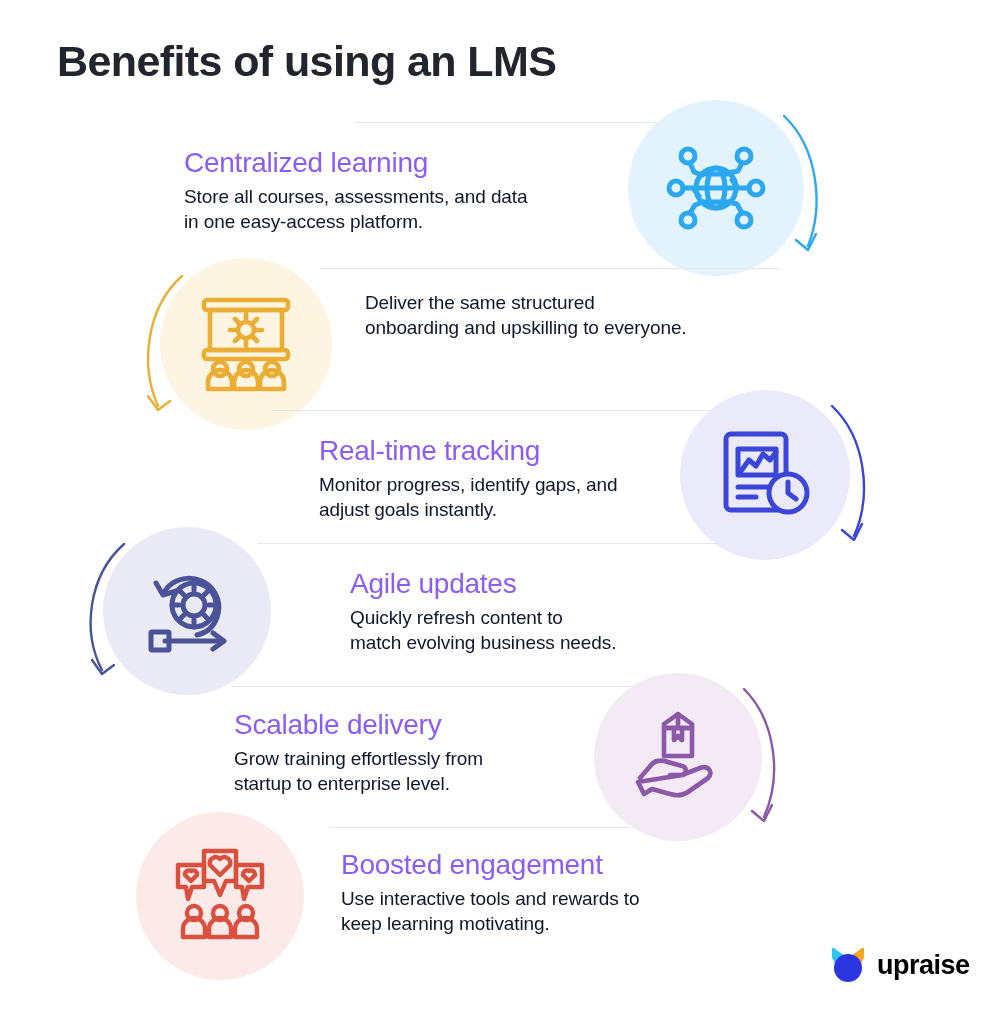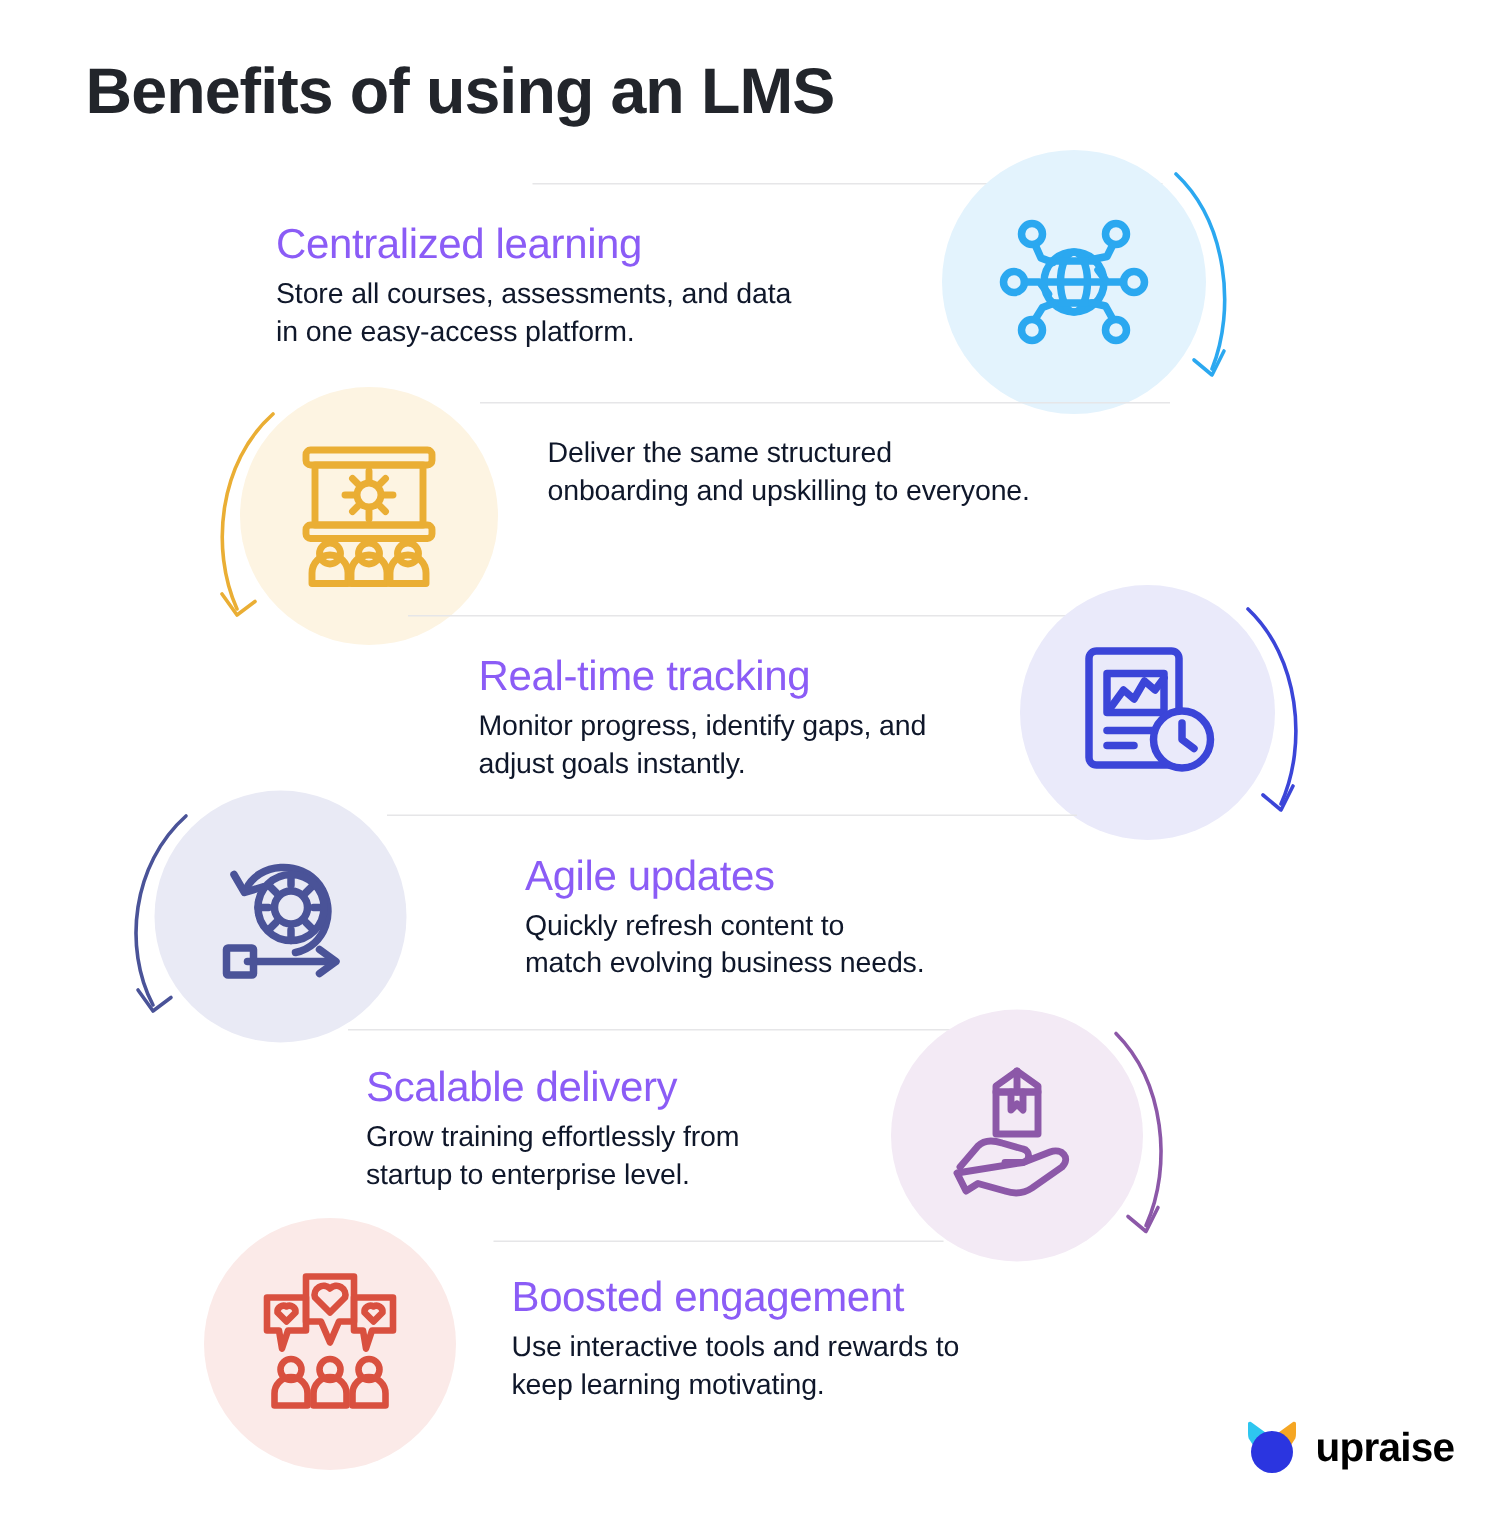--- a/index.html
+++ b/index.html
@@ -256,21 +256,21 @@
         <path d="M10 72 L22 58 C26 54 32 54 38 56 L52 60 C57 61 57 68 52 69 L40 69"></path>
         <path d="M52 69 L70 62 C78 59 84 66 78 72 L58 86 C52 90 46 90 40 88 L22 83 L14 88 L8 76 Z"></path>
       </svg>
     </div>
 
     <svg class="arc" style="left:738px; top:683px;" width="52" height="148" viewBox="0 0 52 148" fill="none">
       <path d="M6 6 C38 38 44 94 26 134" stroke="#8C58A8" stroke-width="2.4" stroke-linecap="round"></path>
       <path d="M34 122 L26 138 L14 128" stroke="#8C58A8" stroke-width="2.4" stroke-linecap="round" stroke-linejoin="round" fill="none"></path>
     </svg>
 
-    <div class="text-block" style="left:244px; top:707px; width:420px;">
+    <div class="text-block" style="left:234px; top:707px; width:420px;">
       <div class="benefit-title">Scalable delivery</div>
       <div class="benefit-desc">Grow training effortlessly from
 startup to enterprise level.</div>
     </div>
   </div>
 
   <div class="row" style="top:0;">
 
     <div class="divider" style="left:329px; top:827px; width:300px;"></div>
 

